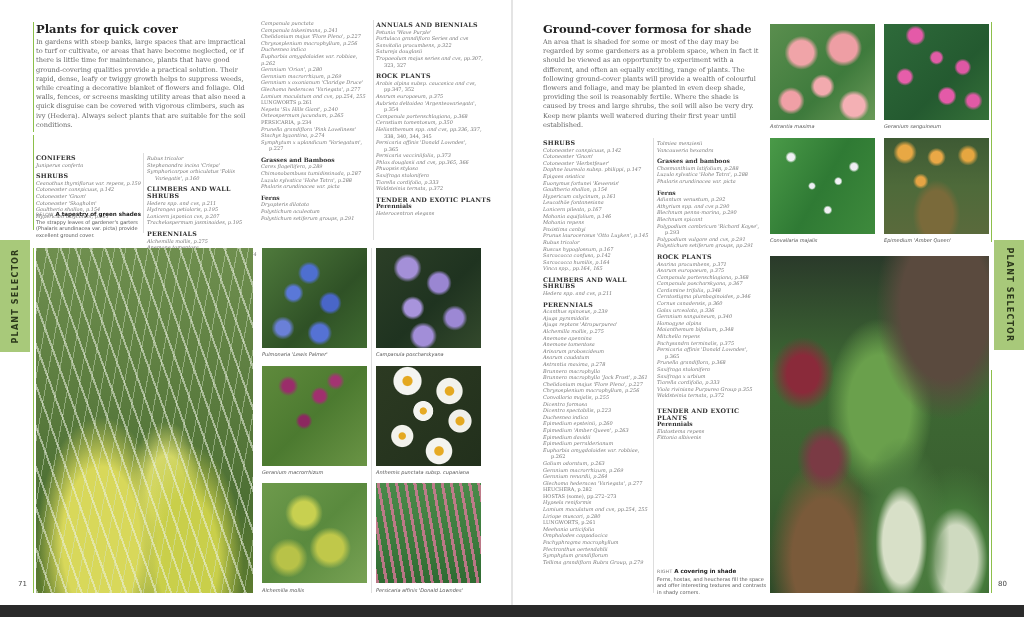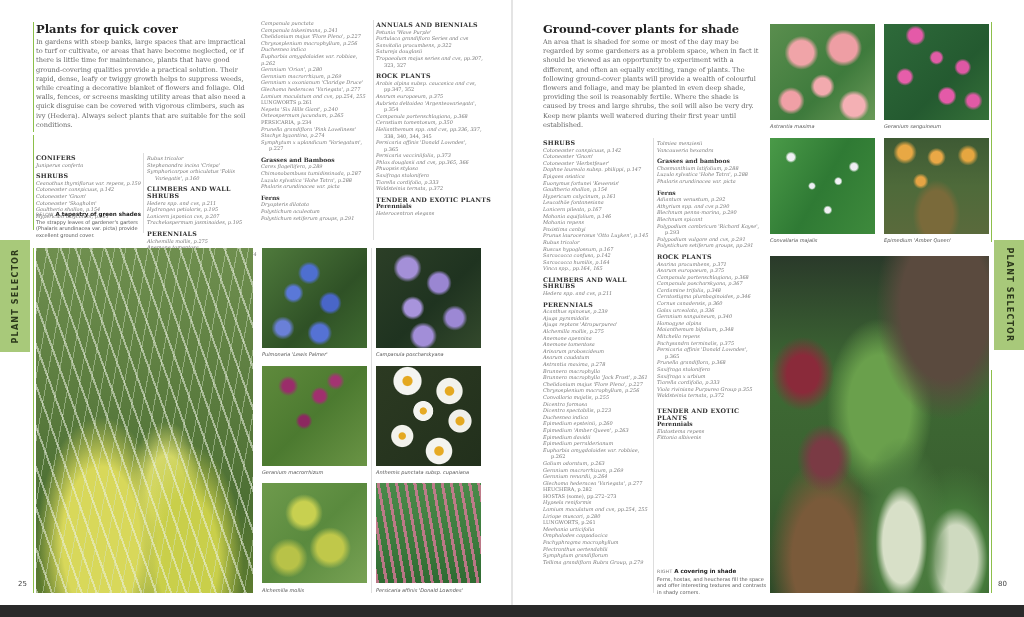--- a/index.html
+++ b/index.html
@@ -209,29 +209,29 @@
     <div class="caption" style="left:262px; top:587px;">Alchemilla mollis</div>
 
     <div class="photo" style="left:376px; top:483px; width:105px; height:100px;
          background:
            repeating-linear-gradient(80deg, rgba(230,120,160,0.75) 0 3px, transparent 3px 9px),
            linear-gradient(180deg, #4a8a4a, #3b7a3c 60%, #2f6a32);"></div>
     <div class="caption" style="left:376px; top:587px;">Persicaria affinis 'Donald Lowndes'</div>
 
     <div class="col-divider" style="left:371px; top:248px; height:345px;"></div>
 
-    <div class="folio" style="left:18px; top:580px;">25</div>
+    <div class="folio" style="left:18px; top:580px;">71</div>
   </div>
 
   <div class="gutter"></div>
 
   <div class="page right">
 
     <div style="position:absolute; left:31px; top:22px; width:218px;">
-      <div class="title">Ground-cover plants for shade</div>
+      <div class="title">Ground-cover formosa for shade</div>
       <div class="intro">An area that is shaded for some or most of the day may be regarded by some gardeners as a problem space, when in fact it should be viewed as an opportunity to experiment with a different, and often an equally exciting, range of plants. The following ground-cover plants will provide a wealth of colourful flowers and foliage, and may be planted in even deep shade, providing the soil is reasonably fertile. Where the shade is caused by trees and large shrubs, the soil will also be very dry. Keep new plants well watered during their first year until established.</div>
     </div>
 
     <div class="col" style="left:31px; top:140px; width:112px;">
       <h4>SHRUBS</h4>
       <div class="item">Cotoneaster conspicuus, p.142</div>
       <div class="item">Cotoneaster 'Gnom'</div>
       <div class="item">Cotoneaster 'Herbstfeuer'</div>
       <div class="item">Daphne laureola subsp. philippi, p.147</div>
       <div class="item">Epigaea asiatica</div>

